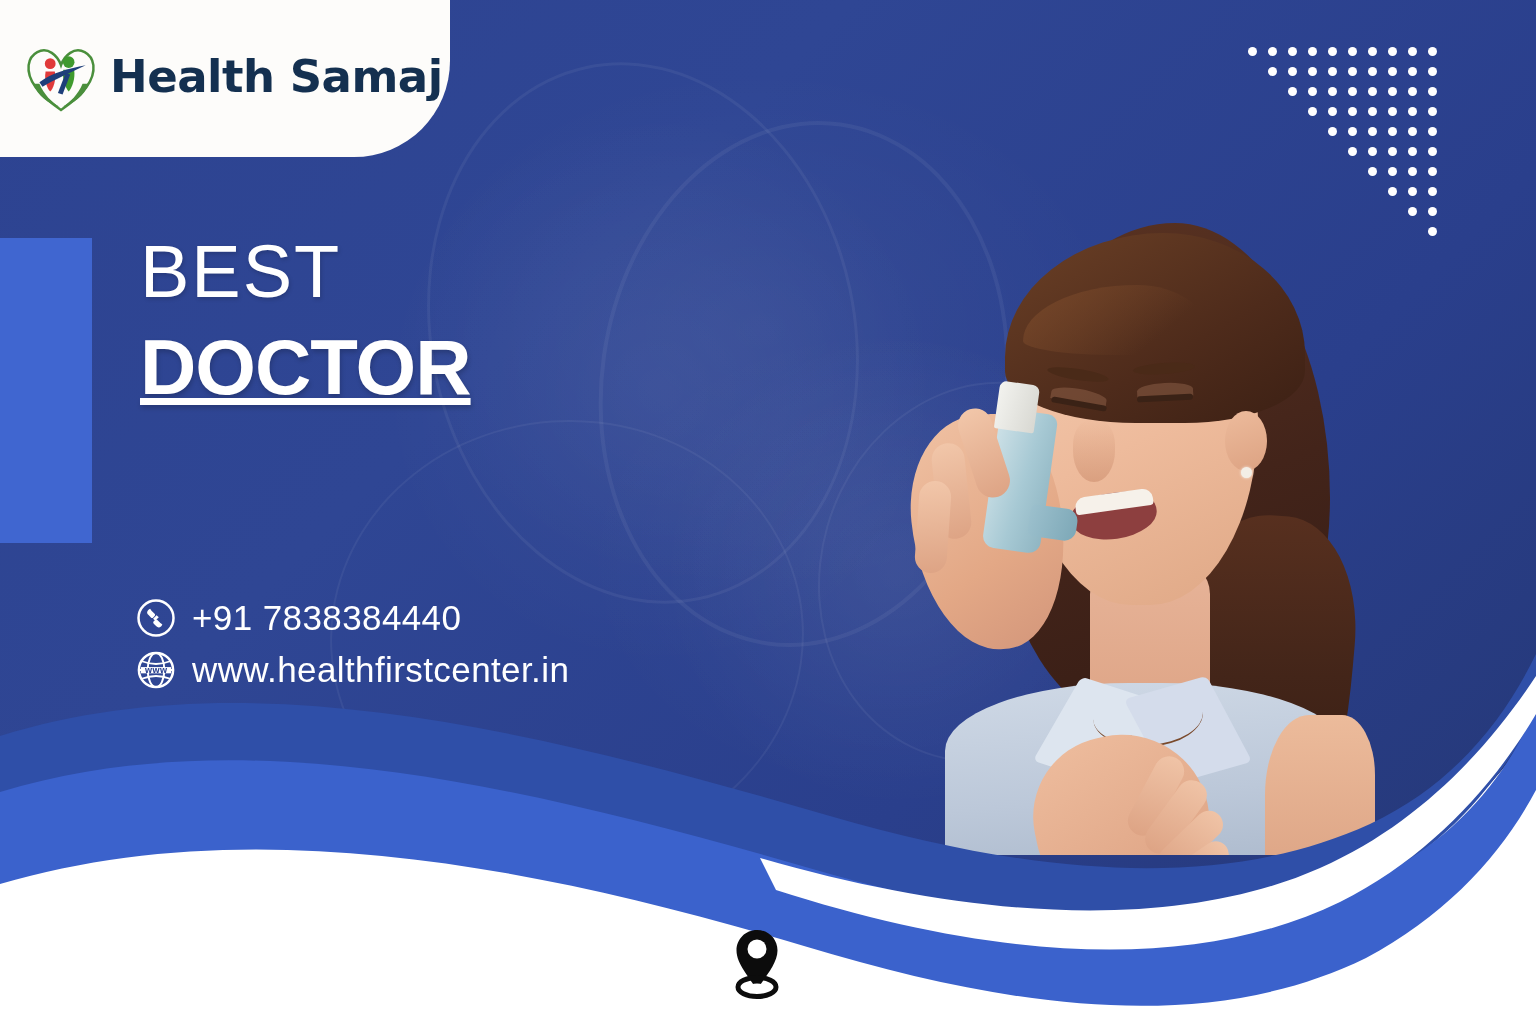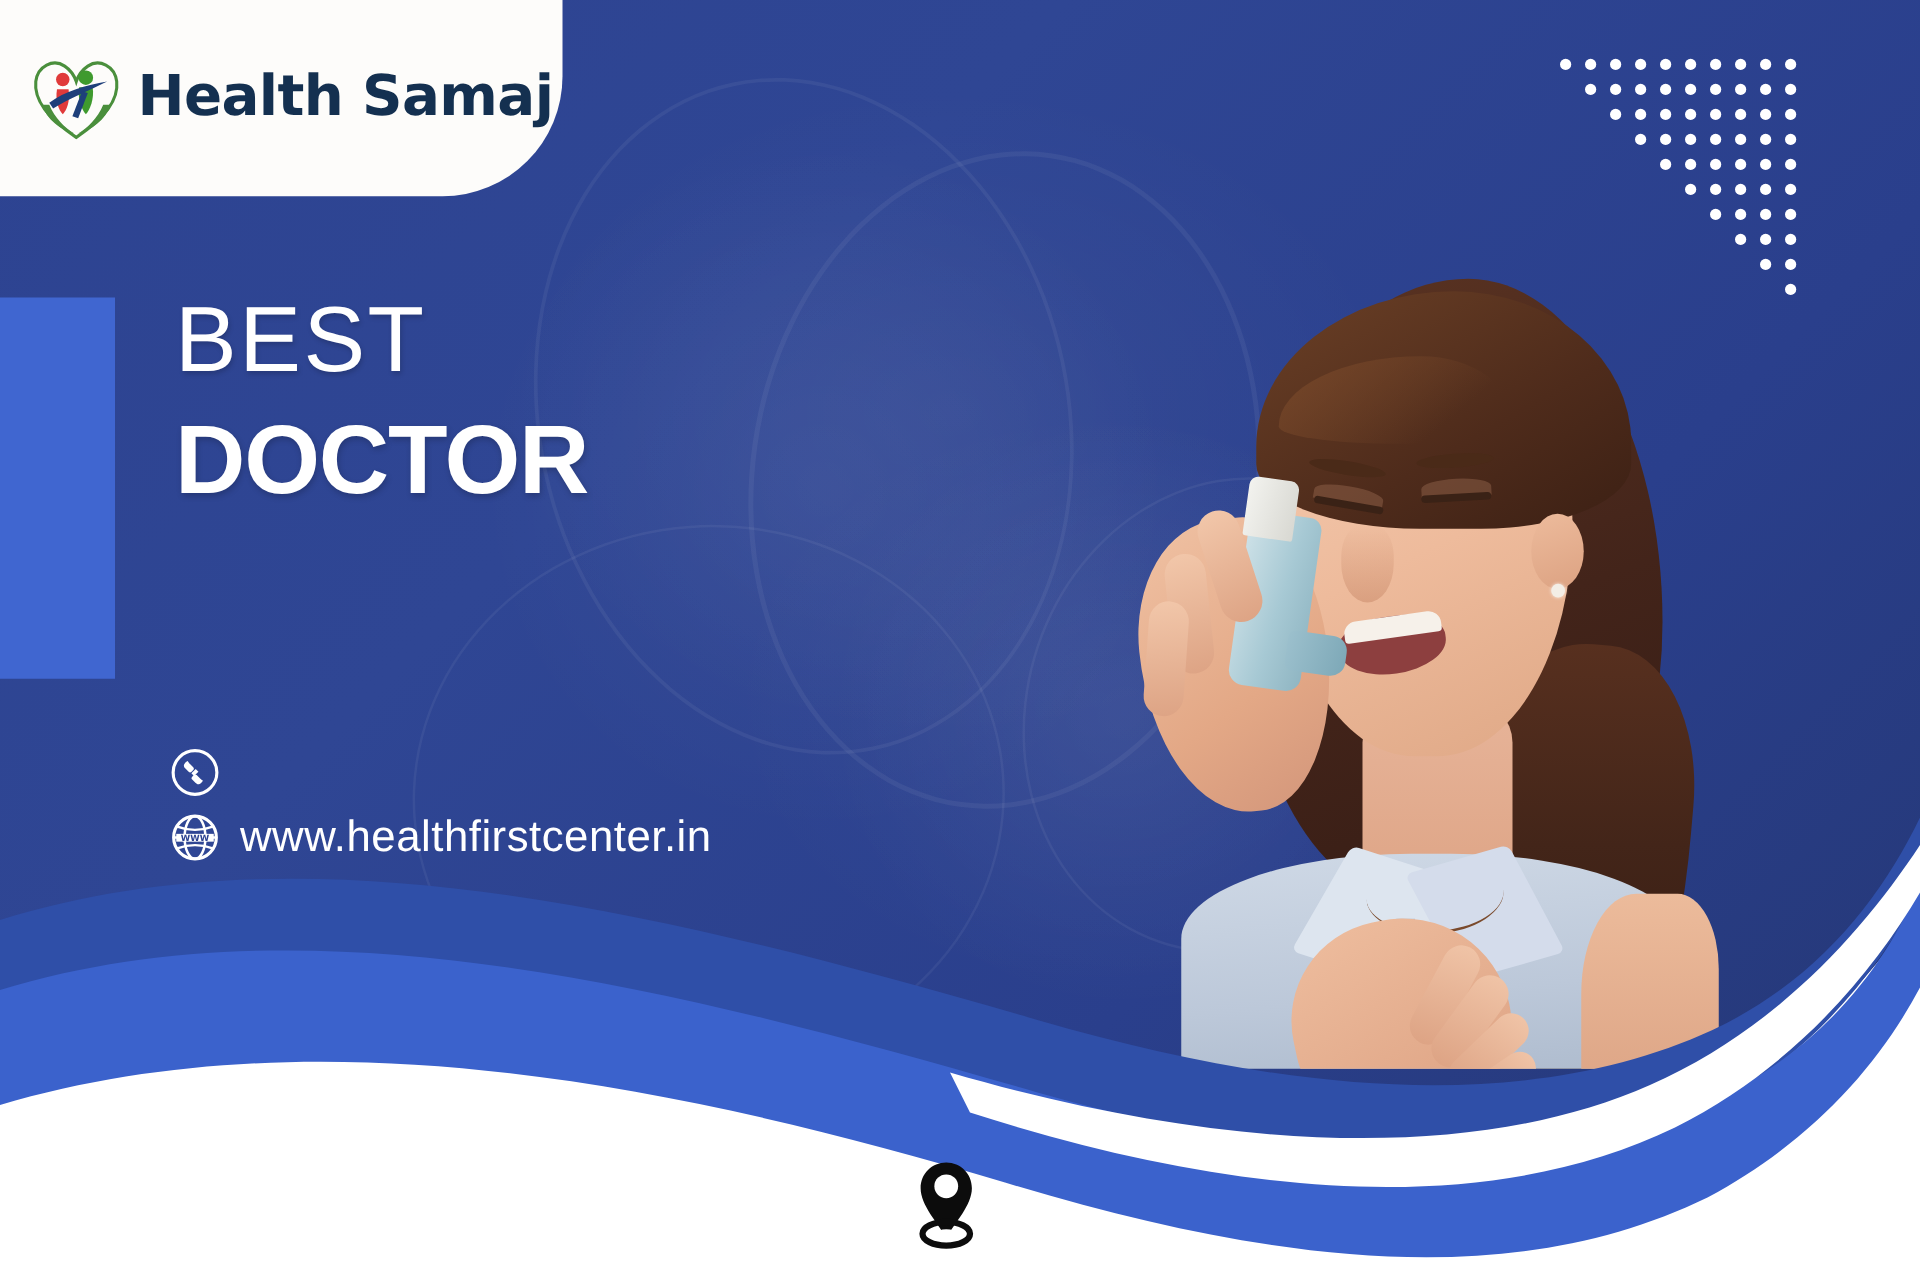--- a/index.html
+++ b/index.html
@@ -139,21 +139,21 @@
   .h-main {
     font-family: "Liberation Sans", sans-serif;
     font-size: 78px;
     font-weight: 700;
     color: #ffffff;
     line-height: 0.98;
     letter-spacing: -1px;
     margin-top: 20px;
     text-shadow: 1px 3px 5px rgba(0,0,0,0.2);
   }
-  .h-main .line2 { display: block; }
+  .h-main .line2 { display: block; text-decoration: underline; }
   .h-more {
     font-family: "Liberation Sans", sans-serif;
     font-size: 38px;
     font-weight: 700;
     color: #ffffff;
     letter-spacing: 0.5px;
     margin-top: 42px;
     margin-left: 12px;
     text-shadow: 1px 2px 4px rgba(0,0,0,0.18);
   }
@@ -521,20 +521,21 @@
   </div>
 
   <div class="contacts">
     <div class="contact-row">
       <svg class="contact-icon" viewBox="0 0 48 48">
         <circle cx="24" cy="24" r="21" fill="none" stroke="#ffffff" stroke-width="3"></circle>
         <path d="M17 13c-1.6 0.6 -3.2 2.2 -3.6 3.8 -0.3 1.3 0.4 2.4 1.4 3.4l3.1 3.1c0.9 0.9 2 0.8 2.8 0l1.6-1.6c0.8-0.8 0.8-1.9 0-2.7l-3.1-3.1c-0.6-0.6-1.4-1.3-2.2-2.9z" fill="#ffffff"></path>
         <path d="M25.6 26.4c-0.8-0.8-1.9-0.8-2.7 0l-1.6 1.6c-0.8 0.8-0.9 1.9 0 2.8l3.1 3.1c1 1 2.1 1.7 3.4 1.4 1.6-0.4 3.2-2 3.8-3.6-1.6-0.8-2.3-1.6-2.9-2.2z" fill="#ffffff"></path>
         <path d="M20.5 24.8l4.2-4.2 2.6 2.6-4.2 4.2z" fill="#ffffff"></path>
       </svg>
+      <div class="contact-text">+91 7838384440</div>
     </div>
     <div class="contact-row">
       <svg class="contact-icon" viewBox="0 0 48 48">
         <circle cx="24" cy="24" r="20.5" fill="none" stroke="#ffffff" stroke-width="3"></circle>
         <ellipse cx="24" cy="24" rx="10" ry="20.5" fill="none" stroke="#ffffff" stroke-width="2.4"></ellipse>
         <line x1="3.5" y1="24" x2="44.5" y2="24" stroke="#ffffff" stroke-width="2.4"></line>
         <path d="M7 13.5 Q24 20 41 13.5" fill="none" stroke="#ffffff" stroke-width="2.2"></path>
         <path d="M7 34.5 Q24 28 41 34.5" fill="none" stroke="#ffffff" stroke-width="2.2"></path>
         <rect x="6" y="20.5" width="36" height="7.5" fill="#ffffff"></rect>
         <text x="24" y="27" font-family="DejaVu Sans, sans-serif" font-size="8.2" font-weight="bold" fill="#2d4391" text-anchor="middle">WWW</text>

